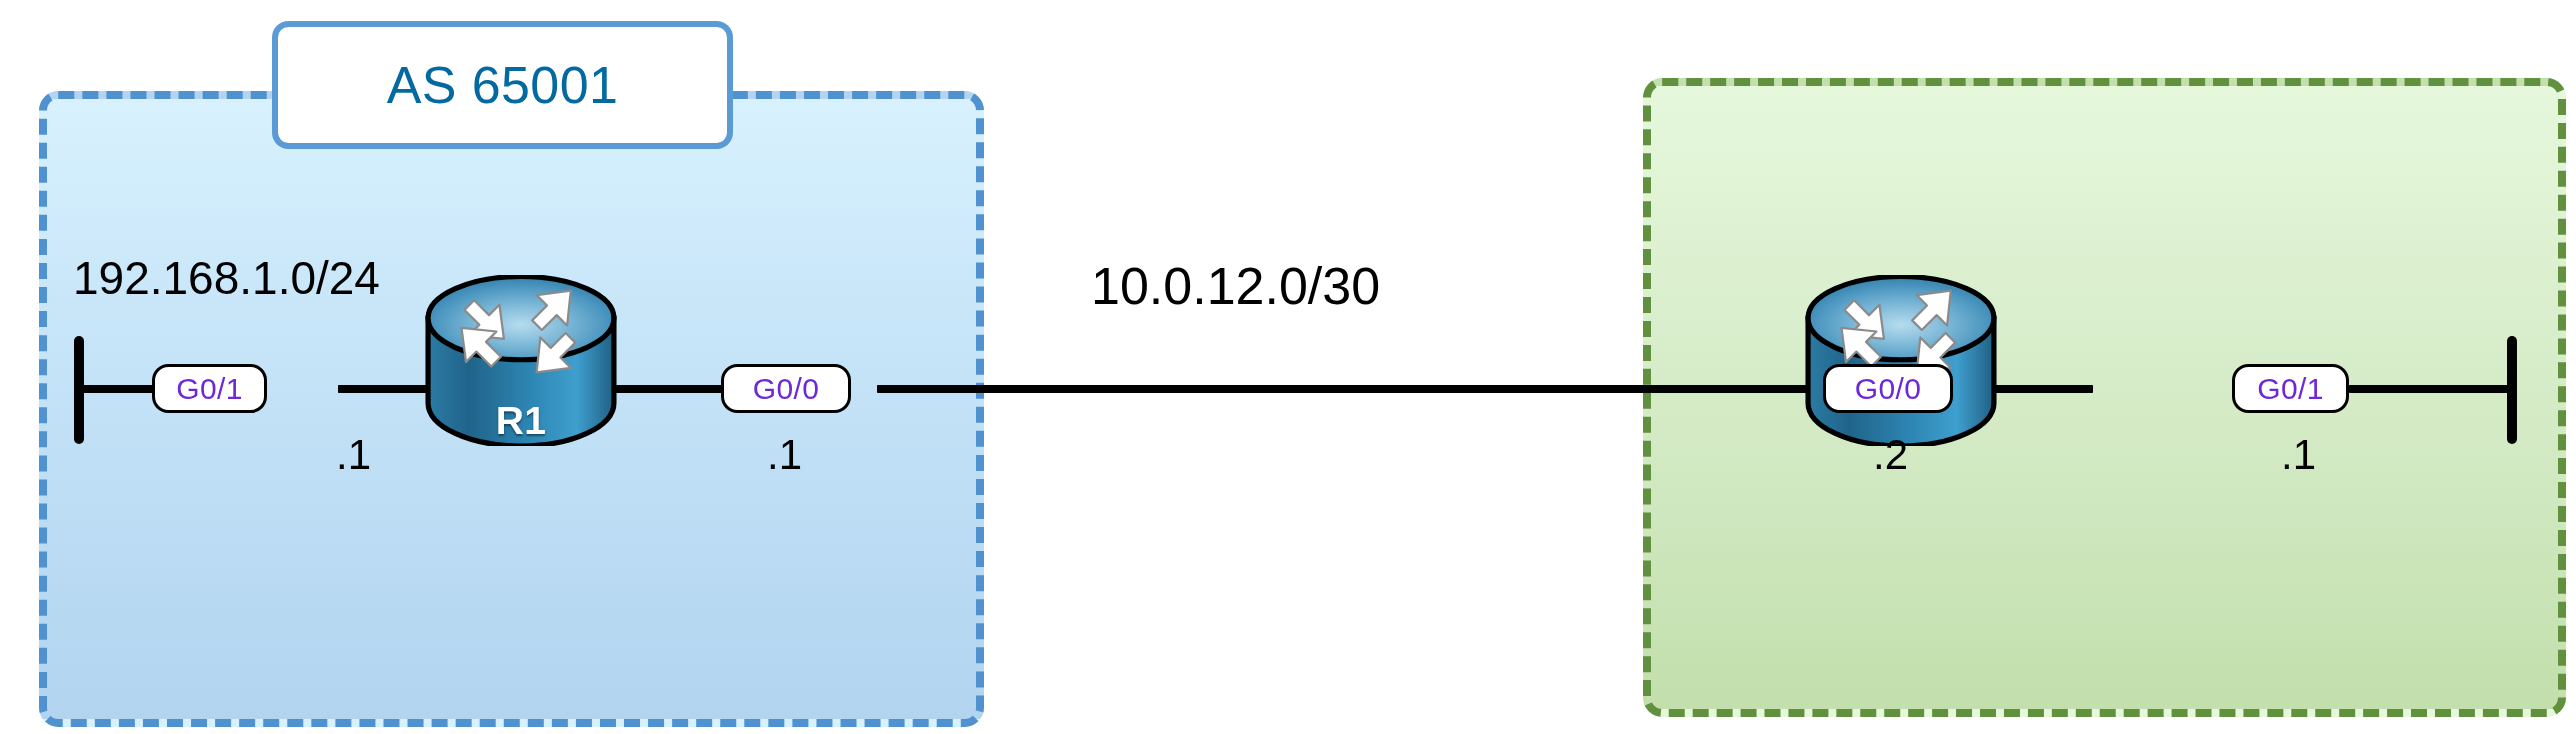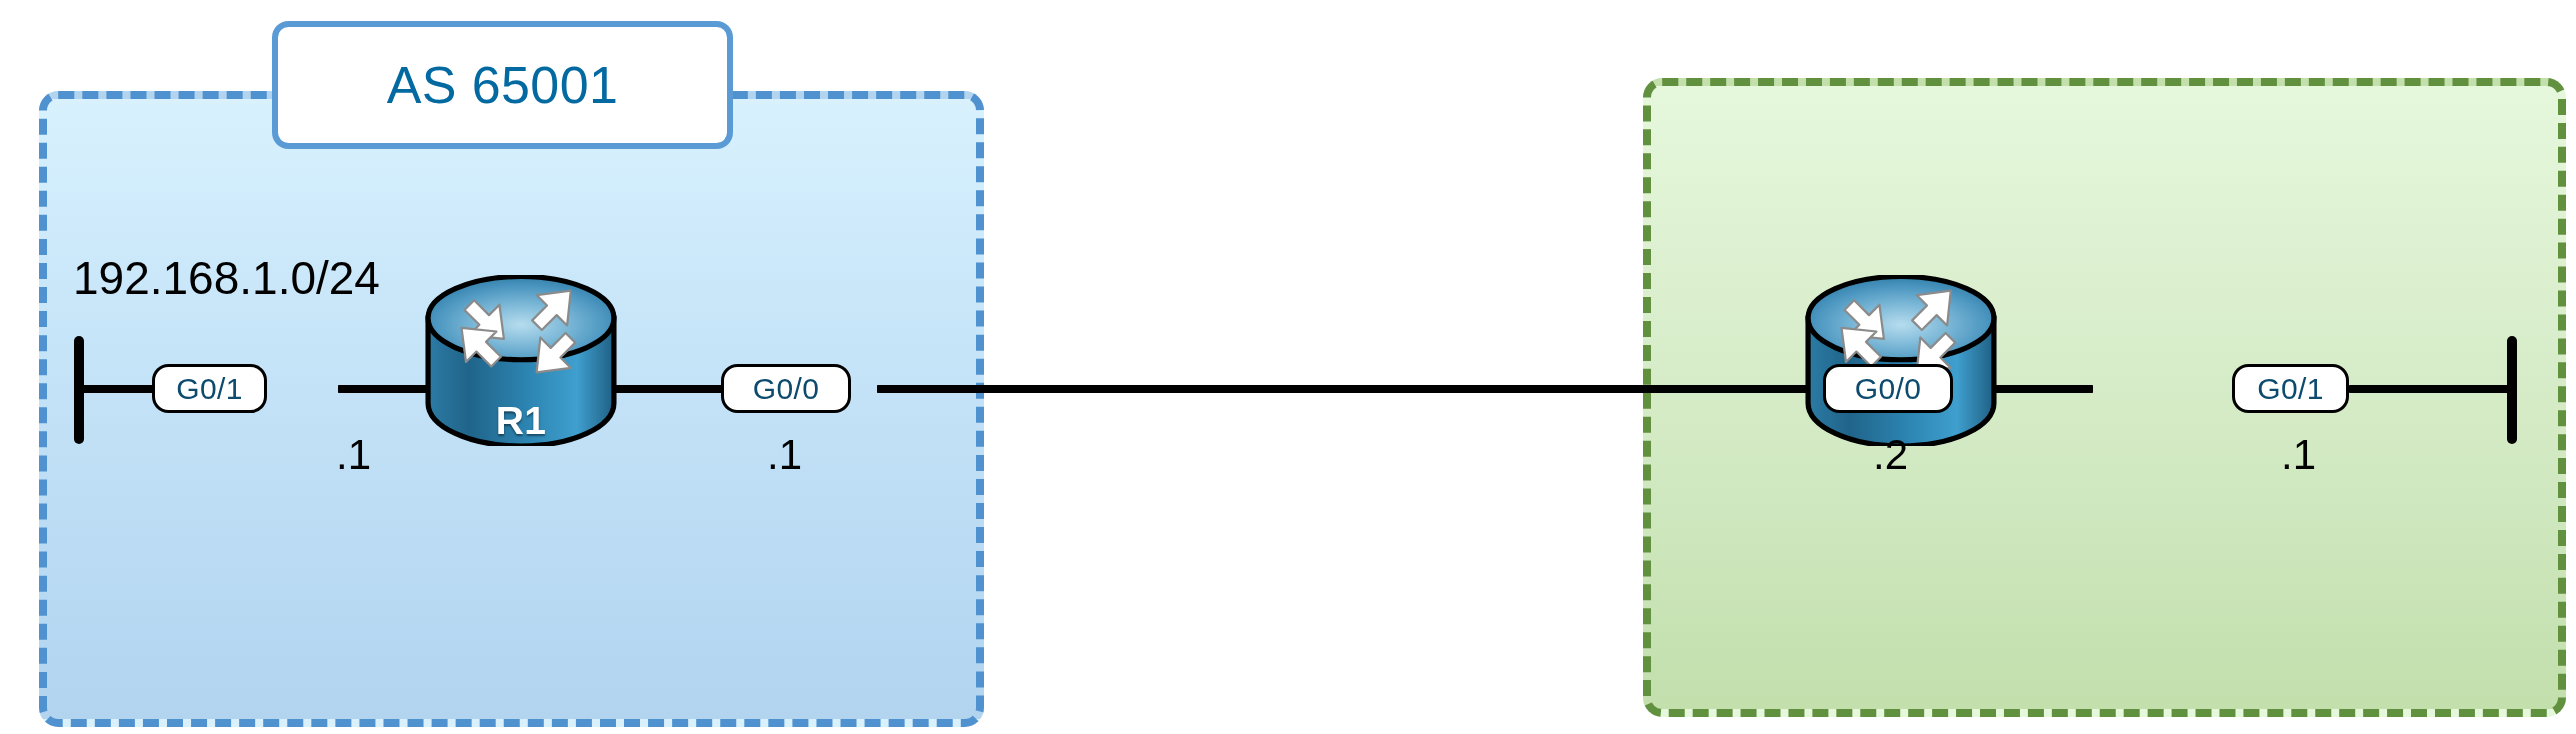--- a/index.html
+++ b/index.html
@@ -116,21 +116,21 @@
   .iface {
     position: absolute;
     box-sizing: border-box;
     background: #ffffff;
     border: 3px solid #000000;
     border-radius: 16.4px;
     height: 49px;
     display: flex;
     align-items: center;
     justify-content: center;
-    color: #0c4a6e;
+    color: #6d28d9;
     font-size: 30px;
     letter-spacing: 0.4px;
     white-space: nowrap;
   }
 
   
   .txt {
     position: absolute;
     color: #000000;
     white-space: nowrap;
@@ -241,19 +241,20 @@
   <div class="txt octet-label" style="left:336px; top:431px;">.1</div>
 
   <div class="txt octet-label" style="left:767px; top:431px;">.1</div>
 
   <div class="txt octet-label" style="left:1873px; top:431px;">.2</div>
 
   <div class="txt octet-label" style="left:2281px; top:431px;">.1</div>
 
   <div class="txt subnet-label" style="left:73px; top:251px;">192.168.1.0/24</div>
 
+  <div class="txt link-label" style="left:1091px; top:256px;">10.0.12.0/30</div>
 
 
   <div class="as-title blue">AS 65001</div>
 
 
 </div>
 
 
 </body></html>

